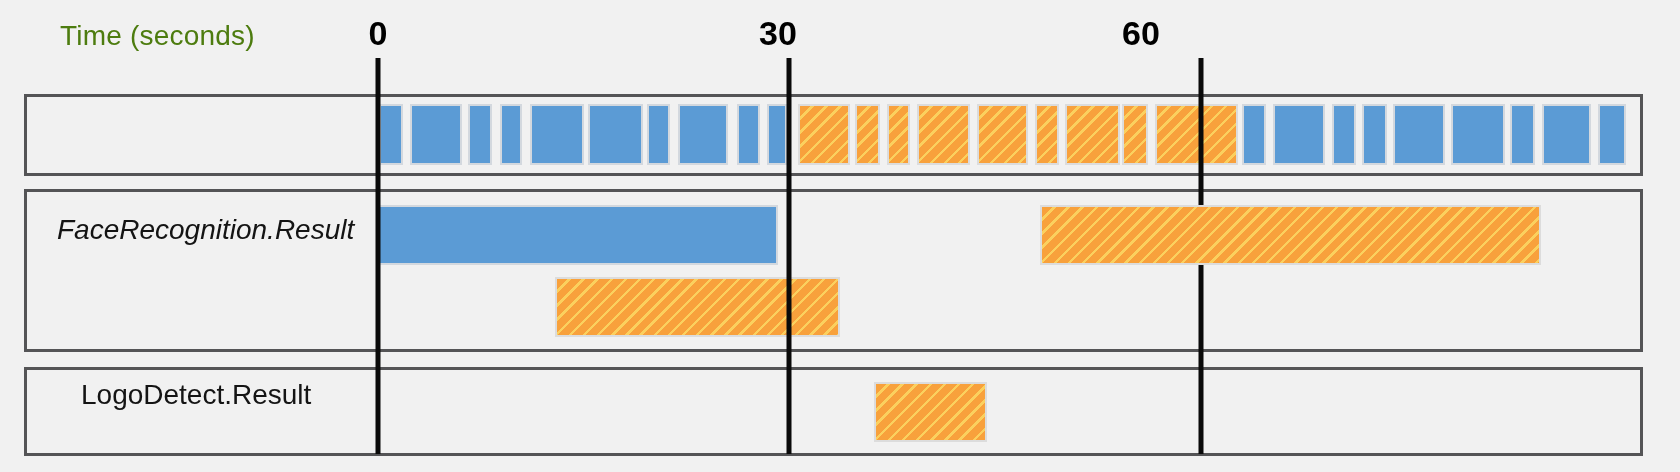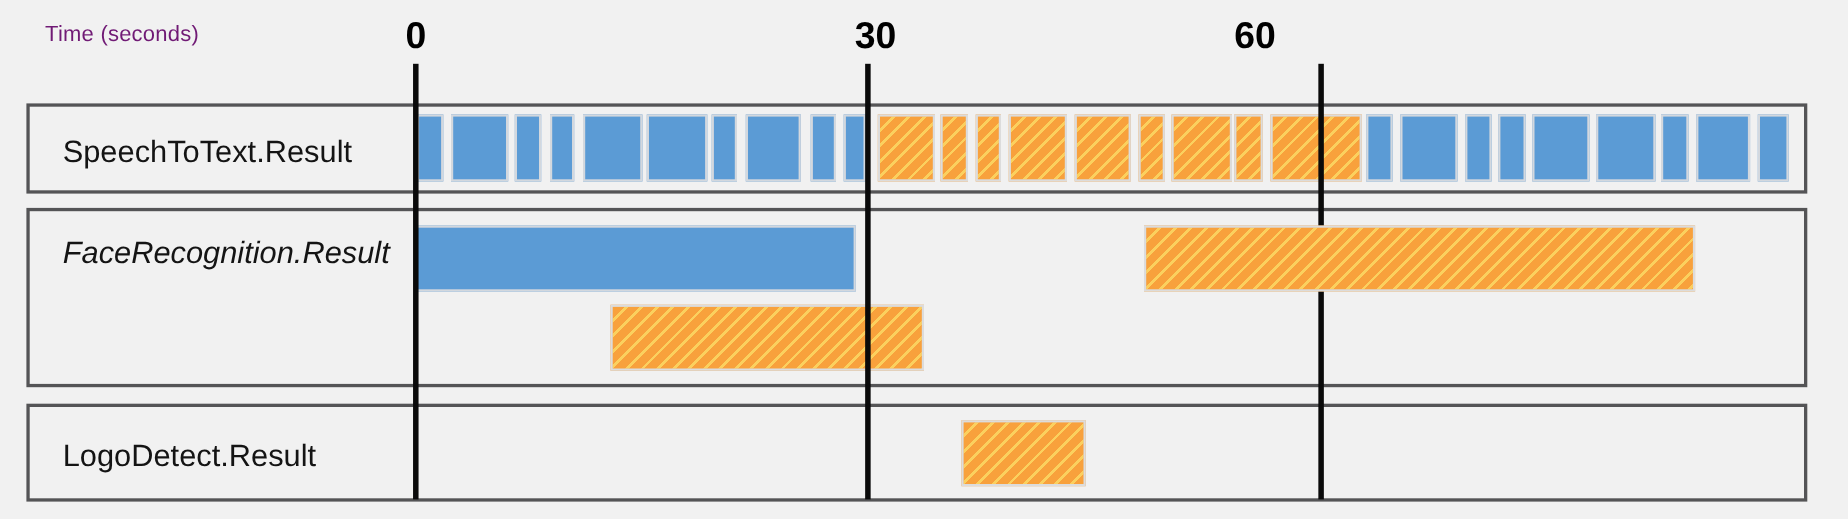--- a/index.html
+++ b/index.html
@@ -2,21 +2,21 @@
 <html><head>
 <meta charset="utf-8">
 <style>
   html,body{margin:0;padding:0;}
   body{background:#e8e8e8;}
   .canvas{
     position:relative;width:1680px;height:472px;background:#F1F1F1;
     overflow:hidden;font-family:"Liberation Sans",sans-serif;
   }
   .axis-title{
-    position:absolute;left:41px;top:20px;font-size:20px;color:#701a75;
+    position:absolute;left:60px;top:20px;font-size:28px;color:#4d7c0f;
     letter-spacing:0.2px;
   }
   .tick-label{
     position:absolute;top:14px;transform:translateX(-50%);
     font-size:34px;font-weight:700;color:#000;
   }
   .gridline{
     position:absolute;top:58px;height:396px;width:5px;background:#0a0a0a;
     transform:translateX(-50%);z-index:2;
   }
@@ -26,21 +26,21 @@
   }
   .row-box.r1{top:94px;height:82px;}
   .row-box.r2{top:189px;height:163px;}
   .row-box.r3{top:367px;height:89px;}
   .row-label{
     position:absolute;left:57px;font-size:28px;color:#141414;z-index:1;
     white-space:nowrap;
   }
   .row-label.l1{top:122px;}
   .row-label.l2{top:214px;font-style:italic;}
-  .row-label.l3{top:399px;}
+  .row-label.l3{top:379px;margin-left:24px;}
   .bar{
     position:absolute;box-sizing:border-box;z-index:1;
   }
   .bar.blue{
     background:#5B9BD5;border:2px solid #D3D8DE;
   }
   .bar.orange{
     background-color:#F8A13C;
     background-image:repeating-linear-gradient(135deg,
       rgba(0,0,0,0) 0px, rgba(0,0,0,0) 7.5px,
@@ -51,34 +51,33 @@
 </style>
 </head>
 <body>
 
 <div class="canvas">
 
   <span class="axis-title">Time (seconds)</span>
 
   <div id="ticks-layer">
       <span class="tick-label" style="left: 378px;">0</span>
-      <span class="tick-label" style="left: 796px; text-align: right;">30</span>
+      <span class="tick-label" style="left: 778px; text-align: right;">30</span>
       <span class="tick-label" style="left: 1141px;">60</span>
     </div>
   <div id="grid-layer">
       <div class="gridline" style="left: 378px;"></div>
       <div class="gridline" style="left: 789.3px;"></div>
       <div class="gridline" style="left: 1200.6px;"></div>
     </div>
 
   <div class="row-box r1"></div>
   <div class="row-box r2"></div>
   <div class="row-box r3"></div>
 
-  <span class="row-label l1">SpeechToText.Result</span>
   <span class="row-label l2">FaceRecognition.Result</span>
   <span class="row-label l3">LogoDetect.Result</span>
 
   <div id="bars-layer">
       <div class="bar blue" style="left: 379.371px; width: 23.307px; top: 104px; height: 61px;"></div>
       <div class="bar blue" style="left: 409.533px; width: 52.098px; top: 104px; height: 61px;"></div>
       <div class="bar blue" style="left: 468.486px; width: 23.307px; top: 104px; height: 61px;"></div>
       <div class="bar blue" style="left: 500.019px; width: 21.936px; top: 104px; height: 61px;"></div>
       <div class="bar blue" style="left: 530.181px; width: 53.469px; top: 104px; height: 61px;"></div>
       <div class="bar blue" style="left: 587.763px; width: 54.84px; top: 104px; height: 61px;"></div>

